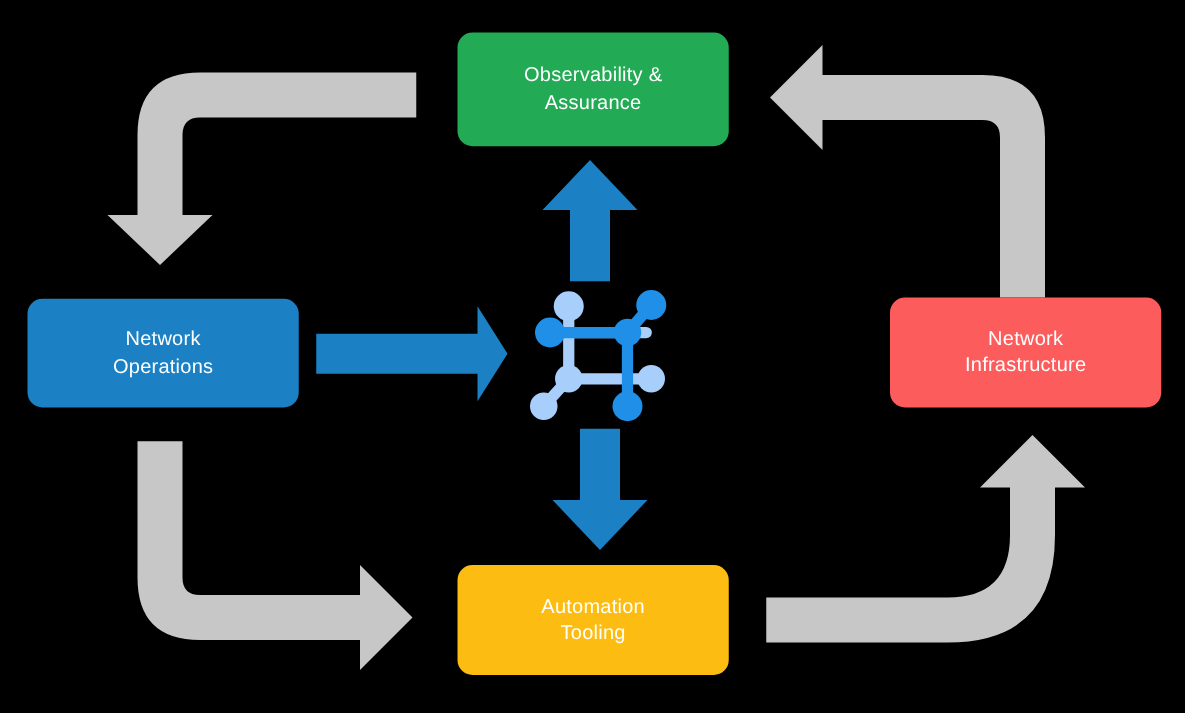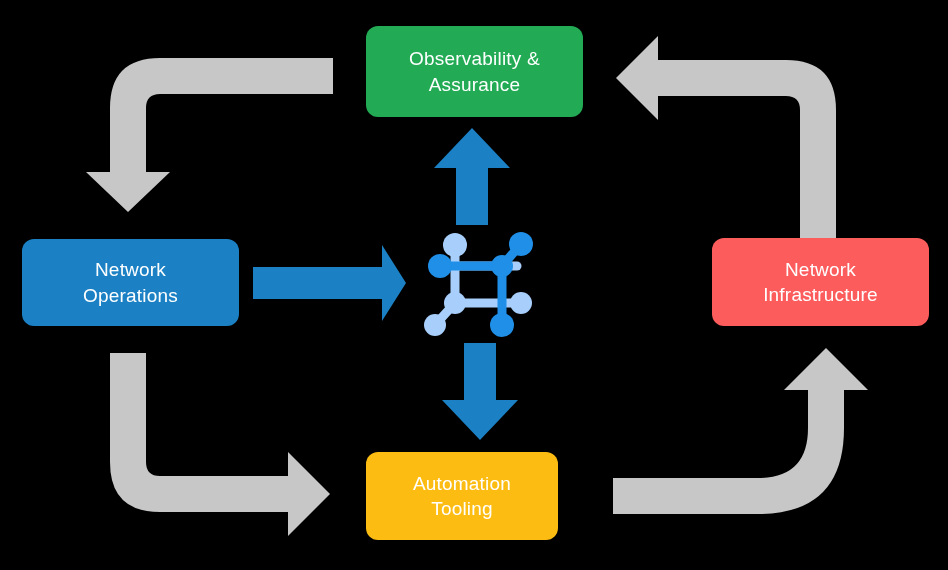--- a/index.html
+++ b/index.html
@@ -20,42 +20,42 @@
     background: #000000;
   }
   .node-box {
     position: absolute;
     border-radius: 12px;
     display: flex;
     align-items: center;
     justify-content: center;
     text-align: center;
     color: #ffffff;
-    font-size: 19px;
+    font-size: 16px;
     line-height: 1.32;
     font-weight: 400;
     letter-spacing: 0.2px;
     box-sizing: border-box;
     padding: 6px 28px;
     white-space: pre-line;
   }
   #box-observability {
     left: 366px; top: 26px; width: 217px; height: 91px;
     background: #22ab54;
   }
   #box-network-operations {
     left: 22px; top: 239px; width: 217px; height: 87px;
     background: #1b81c4;
   }
   #box-network-infrastructure {
     left: 712px; top: 238px; width: 217px; height: 88px;
     background: #fc5c5c;
   }
   #box-automation-tooling {
-    left: 366px; top: 452px; width: 192px; height: 88px;
+    left: 366px; top: 452px; width: 217px; height: 88px;
     background: #fdbc11;
   }
   .svg-layer {
     position: absolute;
     left: 0; top: 0;
     width: 948px;
     height: 570px;
     pointer-events: none;
   }
   .hub-icon {

